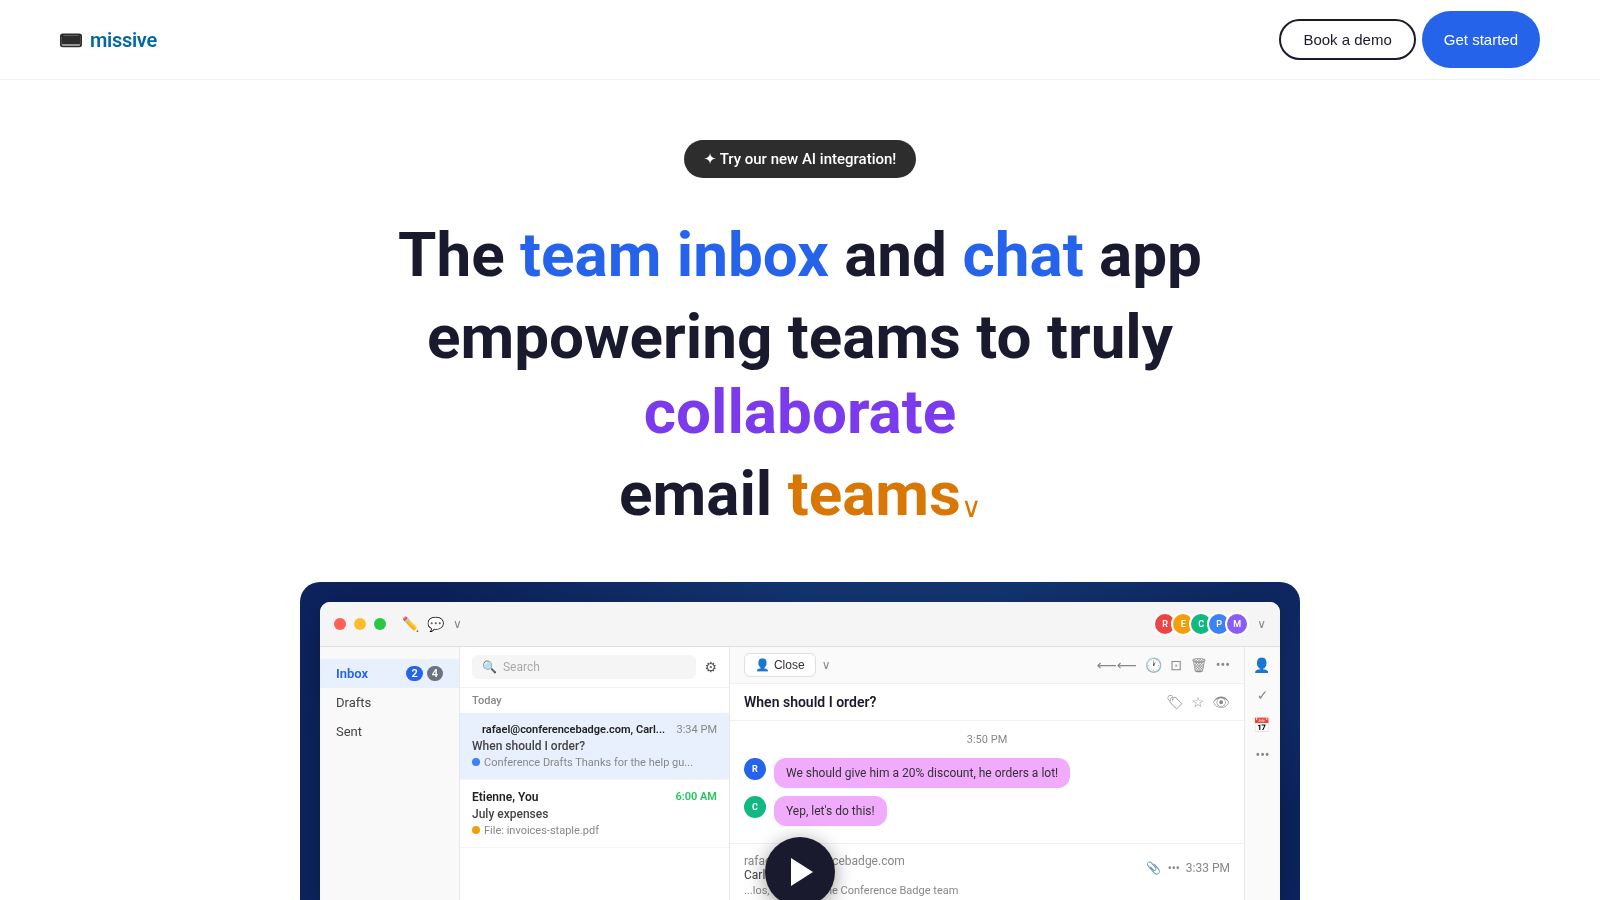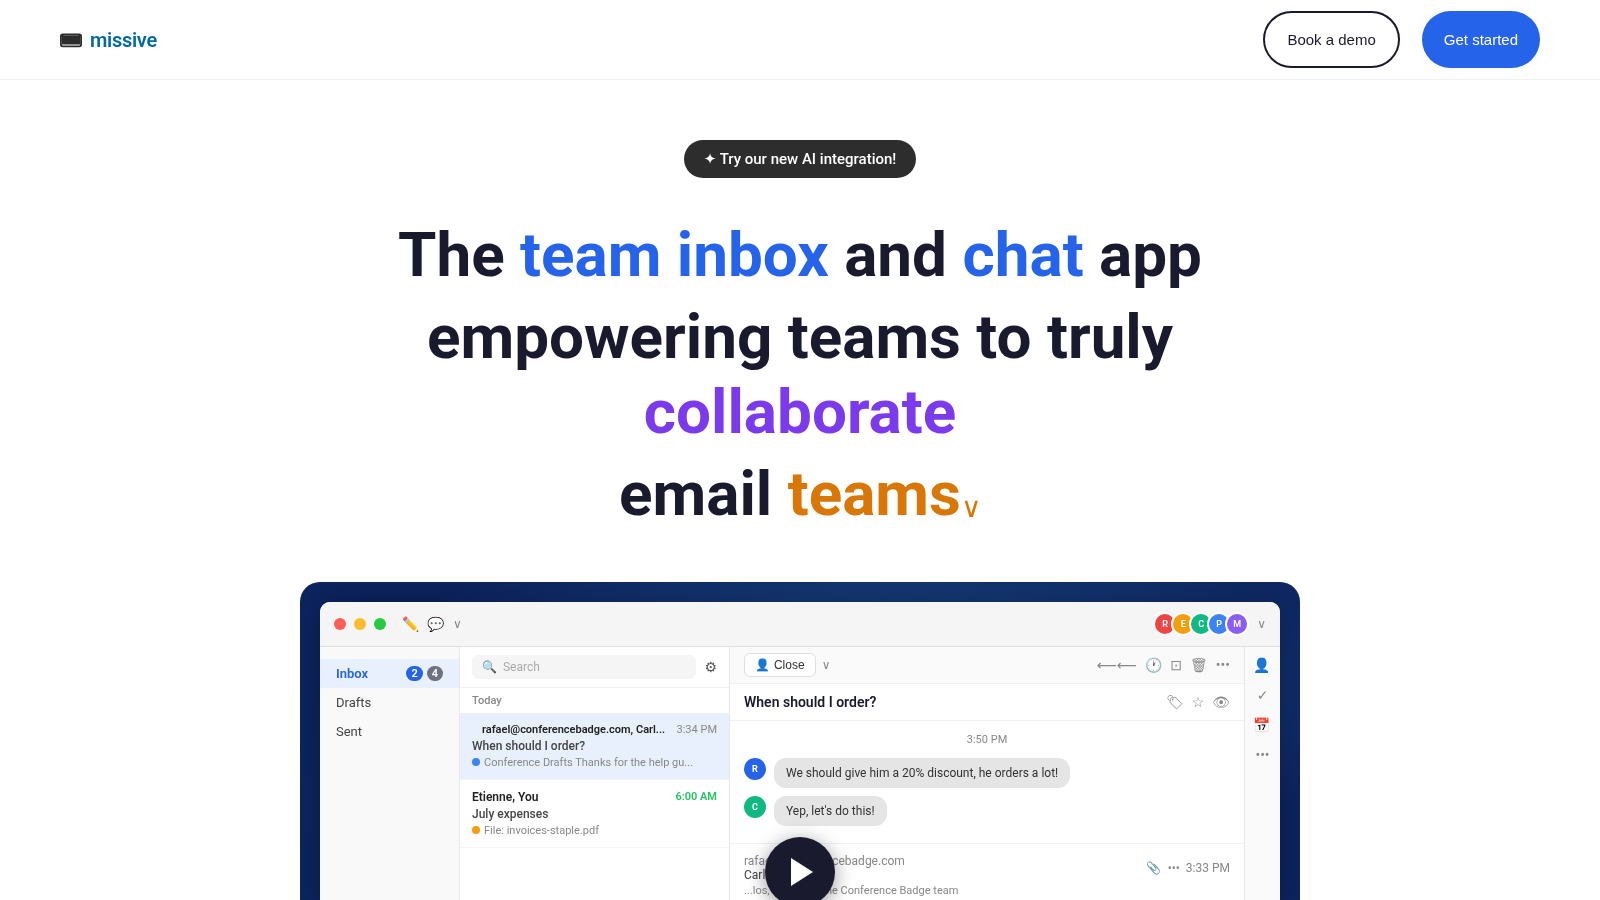--- a/index.html
+++ b/index.html
@@ -51,21 +51,22 @@
       list-style: none;
     }
     .nav-links a {
       text-decoration: none;
       color: #333;
       font-size: 16px;
       font-weight: 450;
     }
     .nav-actions {
       display: flex;
-      gap: 22px;
+      align-items: center;
+      gap: 6px;
     }
     .btn-demo {
       padding: 10px 22px;
       border: 2px solid #1a1a2e;
       border-radius: 50px;
       background: transparent;
       color: #1a1a2e;
       font-size: 15px;
       font-weight: 500;
       cursor: pointer;
@@ -358,21 +359,21 @@
     .chat-bubble {
       background: #2563eb;
       color: #fff;
       padding: 8px 12px;
       border-radius: 12px;
       font-size: 12px;
       max-width: 80%;
       align-self: flex-end;
     }
     .chat-bubble.left {
-      background: #e5e5e5;
+      background: #f0abfc;
       color: #333;
       align-self: flex-start;
       display: flex;
       align-items: flex-end;
       gap: 8px;
     }
     .chat-av {
       width: 22px;
       height: 22px;
       border-radius: 50%;

